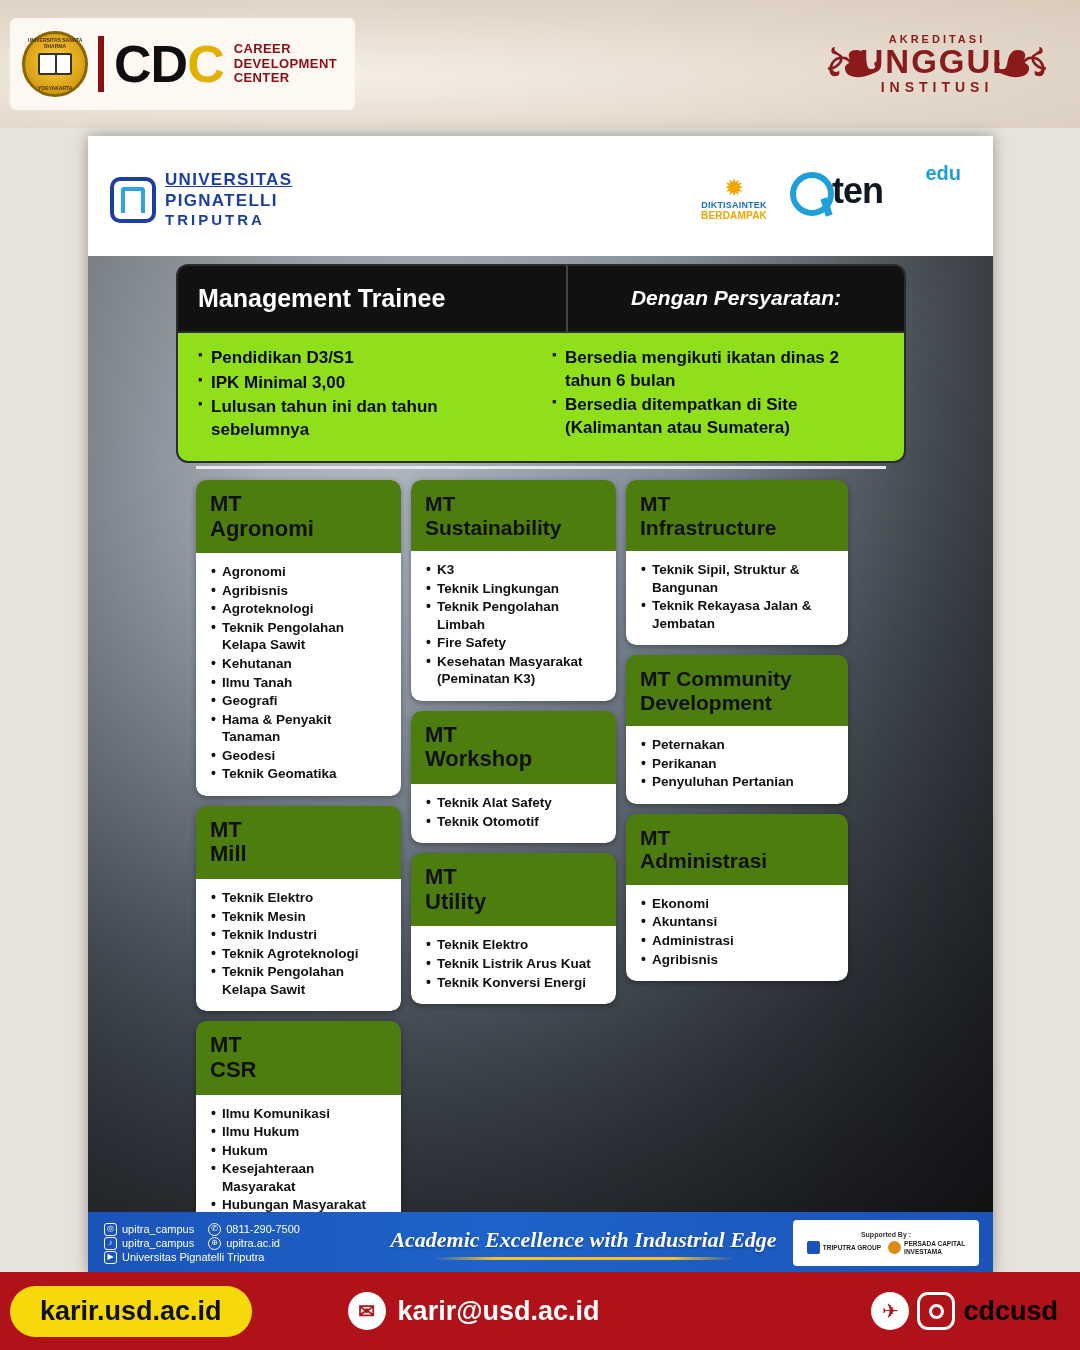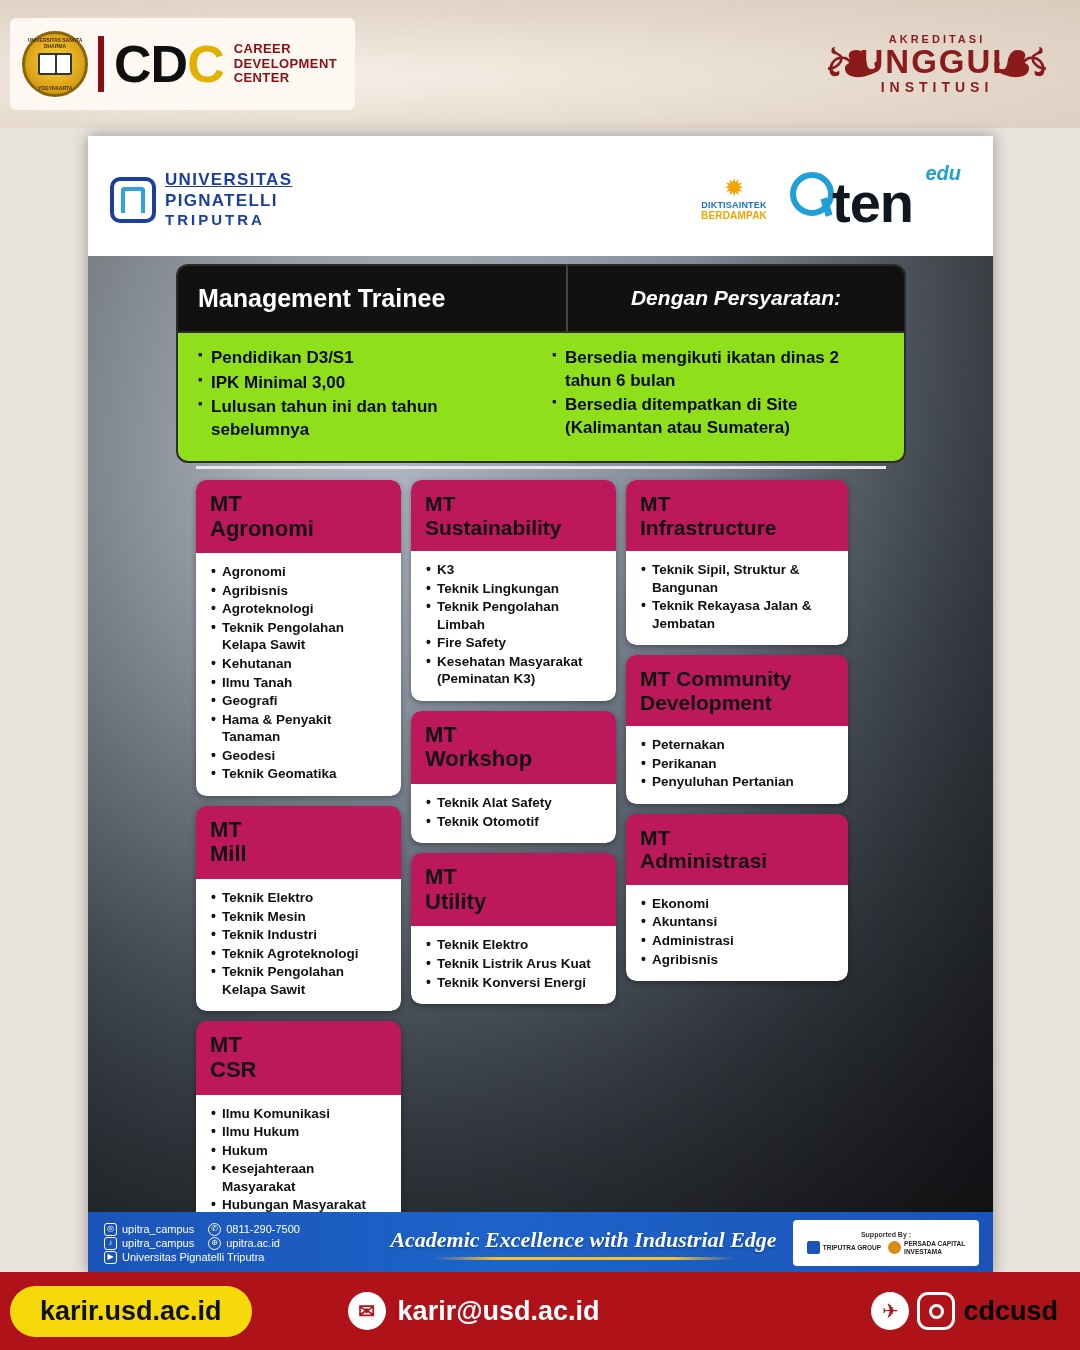--- a/index.html
+++ b/index.html
@@ -108,22 +108,22 @@
 
   .oten { position:absolute; right: 28px; top: 28px; width: 175px; height: 62px; }
   .oten .oten-q {
     position:absolute; left:0; top: 8px; width: 44px; height: 44px;
     border: 6px solid #1f9fd8; border-radius: 50%;
   }
   .oten .oten-q::after {
     content:""; position:absolute; right: -2px; bottom: -6px; width: 7px; height: 18px;
     background:#1f9fd8; transform: rotate(-18deg);
   }
-  .oten .oten-word { position:absolute; left: 42px; top: 6px; font-size: 56px; font-weight: bold; color:#0f1720; letter-spacing:-1px;}
-  .oten .oten-edu { position:absolute; right: 4px; top: -2px; font-size: 20px; font-style: italic; font-weight:bold; color:#1f9fd8; }
+  .oten .oten-word { position:absolute; left: 42px; top: 6px; font-size: 36px; font-weight: bold; color:#0f1720; letter-spacing:-1px;}
+  .oten .oten-edu { position:absolute; right: 4px; top: -2px; font-size: 20px; font-weight:bold; color:#1f9fd8; }
 
   
   .hdr-wrap { position:absolute; left: 88px; top: 128px; width: 730px; }
   .hdr-row { display:flex; gap: 0; }
   .hdr-title {
     background:#111; color:#fff; font-size: 25px; font-weight: bold;
     padding: 18px 20px; border-radius: 12px 0 0 0; width: 390px;
     border: 2px solid #2b2b2b; border-right: none;
   }
   .hdr-sub {
@@ -152,21 +152,21 @@
 
   
   .cols { position:absolute; left: 108px; top: 344px; width: 690px; display:flex; gap: 10px; align-items: flex-start; }
   .col { display:flex; flex-direction: column; gap: 10px; }
   .col-1 { width: 205px; }
   .col-2 { width: 205px; }
   .col-3 { width: 222px; }
 
   .card { border-radius: 10px; overflow: hidden; box-shadow: 0 2px 6px rgba(0,0,0,.35); }
   .card-head {
-    background:#be185d; color:#111; font-weight: bold; font-size: 22px; line-height: 1.12;
+    background:#4d7c0f; color:#111; font-weight: bold; font-size: 22px; line-height: 1.12;
     padding: 12px 14px 12px 14px;
     border-radius: 10px 10px 0 0;
   }
   .card-head.two { font-size: 21px; }
   .card-body {
     background:#fff; padding: 10px 12px 12px 14px; border-radius: 0 0 10px 10px;
   }
   .card-body ul { list-style: none; }
   .card-body li {
     font-size: 13.5px; font-weight: bold; color:#111; line-height: 1.3; margin-bottom: 1px;

